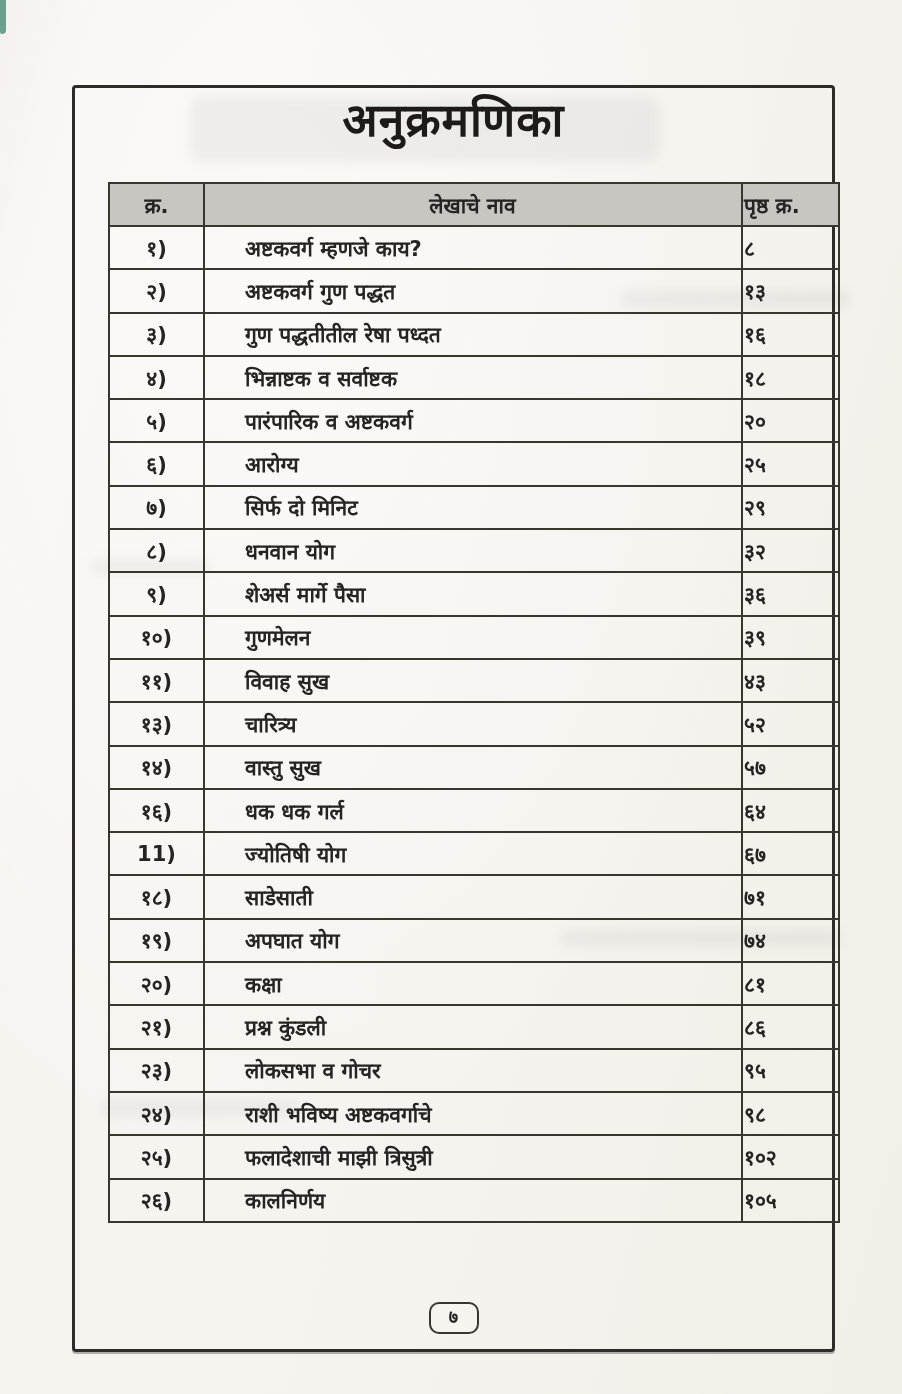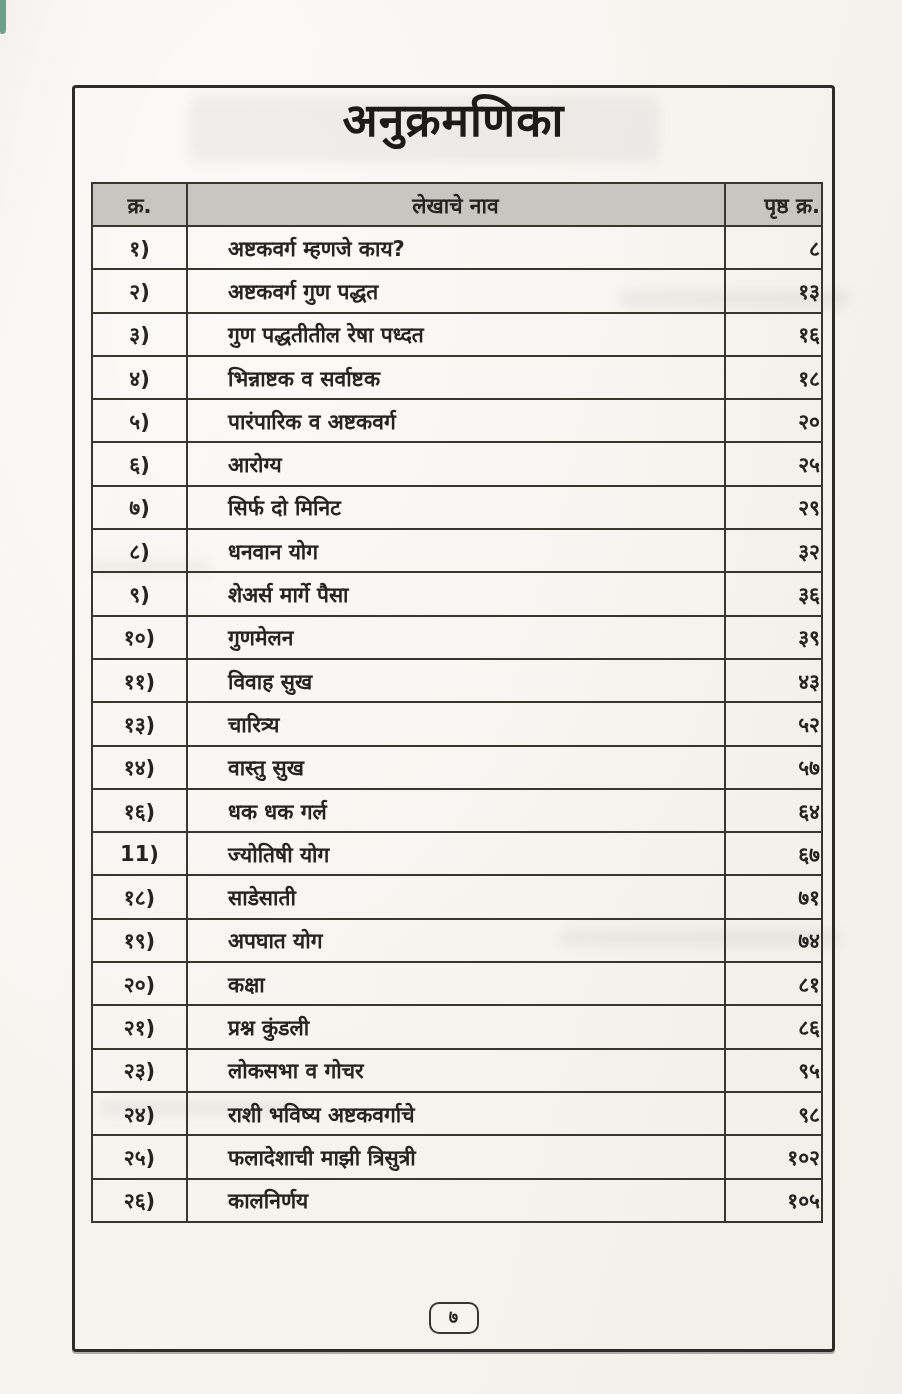--- a/index.html
+++ b/index.html
@@ -64,21 +64,21 @@
     text-align: center;
     font-size: 46px;
     line-height: 52px;
     font-weight: 700;
     letter-spacing: 1px;
     color: #1d1a17;
   }
 
   table.toc {
     position: absolute;
-    left: 16px;   
+    left: 33px;   
     top: 94px;    
     width: 730px;
     border-collapse: collapse;
     table-layout: fixed;
   }
   table.toc th, table.toc td {
     border: 2px solid #39352f;
     font-weight: 700;
     color: #262320;
     overflow: hidden;
@@ -92,21 +92,21 @@
   table.toc td {
     height: 39.3px;
     font-size: 21px;
   }
   col.c-no   { width: 95px; }
   col.c-name { width: 538px; }
   col.c-page { width: 97px; }
 
   .cell-no   { text-align: center; }
   .cell-name { text-align: left; padding-left: 40px; }
-  .cell-page { text-align: right; }
+  .cell-page { text-align: left; }
 
   .pagenum-box {
     position: absolute;
     left: 50%;
     transform: translateX(-50%);
     top: 1214px;  
     min-width: 22px;
     padding: 1px 12px 3px 12px;
     border: 2px solid #39352f;
     border-radius: 10px;

